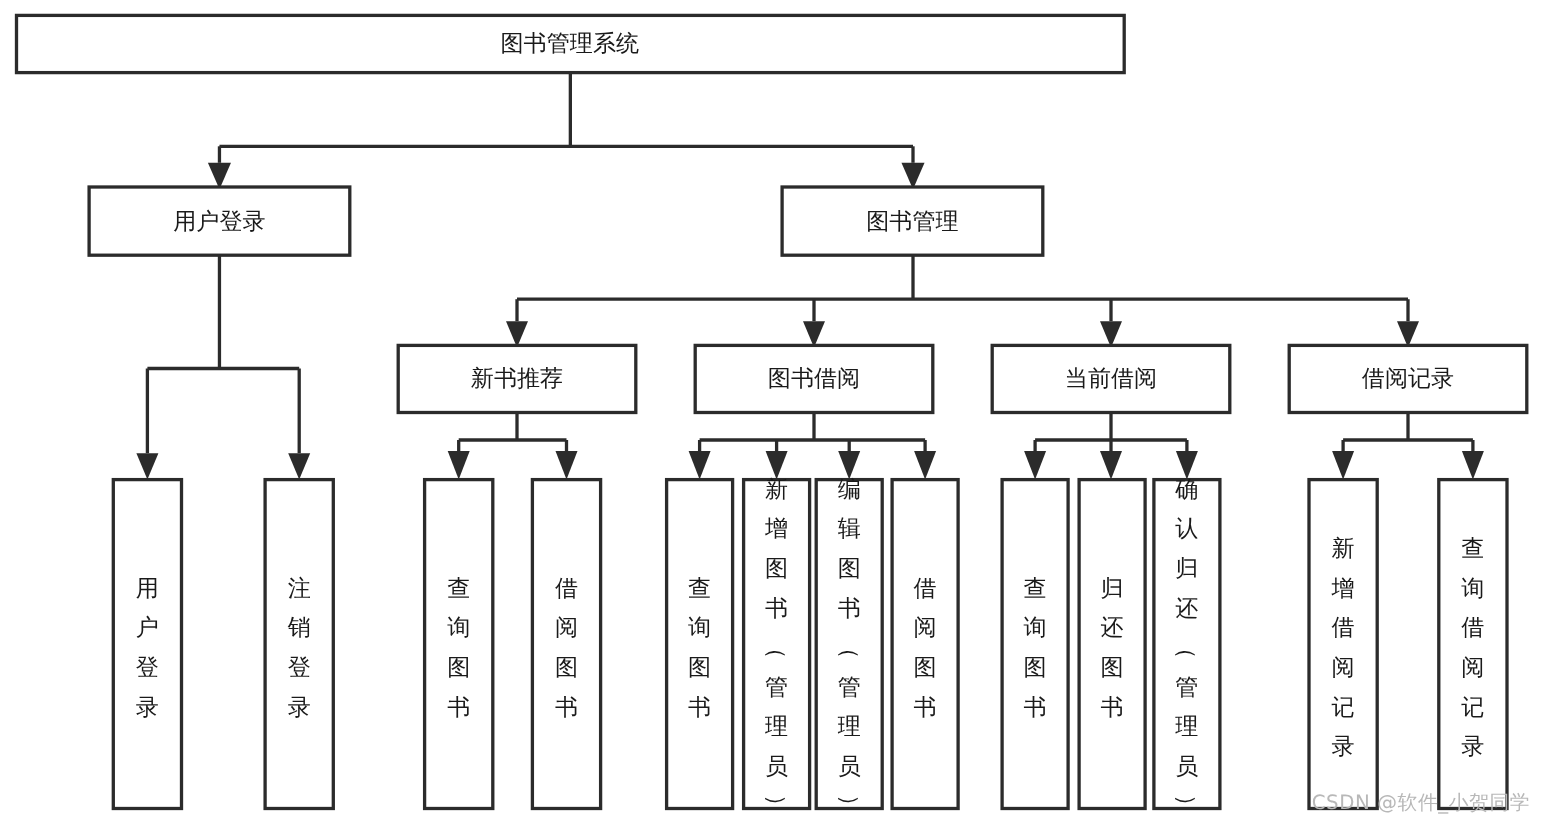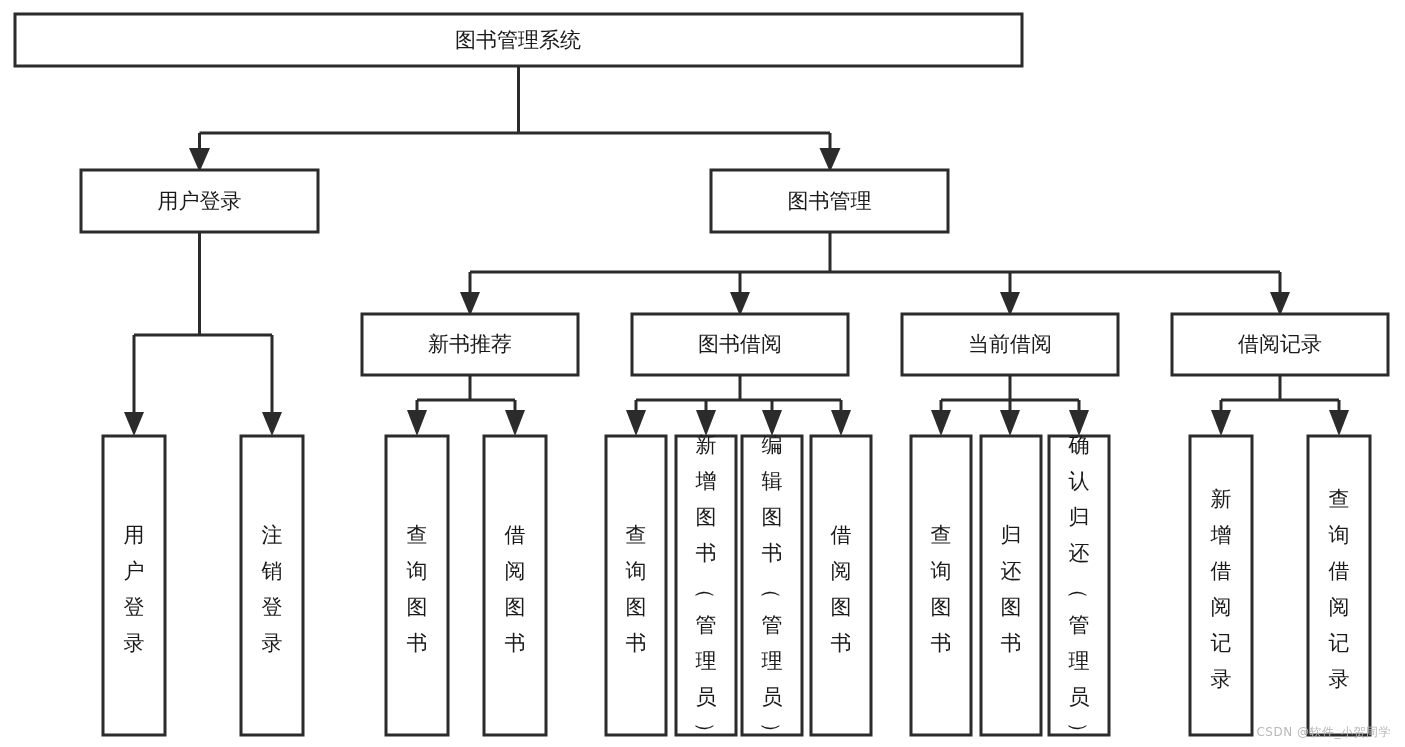--- a/index.html
+++ b/index.html
@@ -50,21 +50,21 @@
     font-family: "DejaVu Sans", "Liberation Sans", sans-serif;
     font-size: 21px;
     fill: #1a1a1a;
     text-anchor: middle;
   }
   .watermark {
     position: absolute;
     right: 14px;
     bottom: 6px;
     font-family: "DejaVu Sans", "Liberation Sans", sans-serif;
-    font-size: 12px;
+    font-size: 18px;
     color: #b8b8b8;
     white-space: nowrap;
     letter-spacing: 0.5px;
     pointer-events: none;
   }
 </style>
 </head>
 <body>
 
 <div id="diagram-root">

